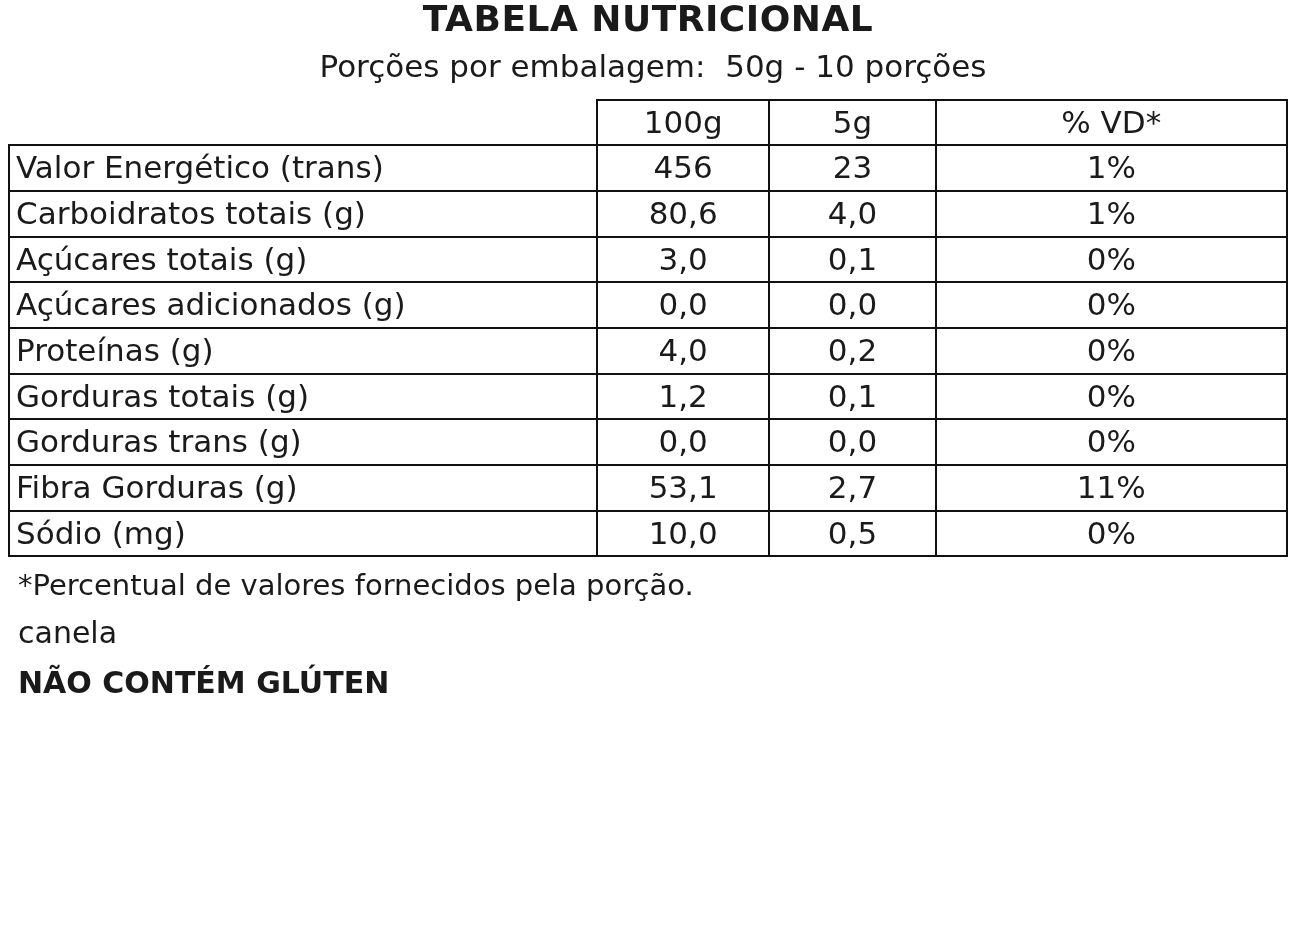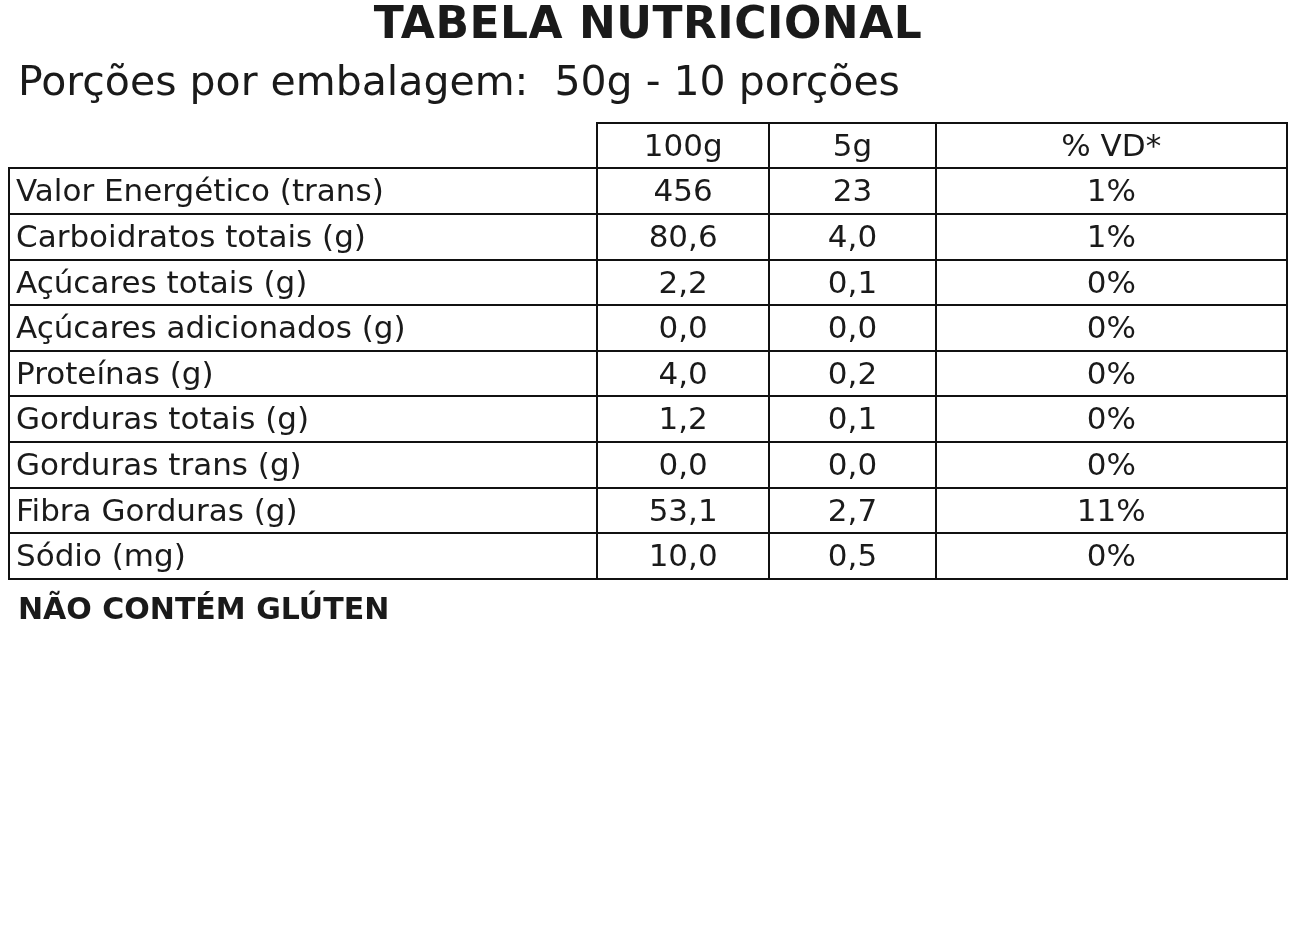--- a/index.html
+++ b/index.html
@@ -14,32 +14,33 @@
     color: #1a1a1a;
     overflow: hidden;
   }
   .label-root {
     width: 1296px;
     box-sizing: border-box;
     padding: 0 8px;
   }
   .title {
     text-align: center;
-    font-size: 44px;
+    font-size: 36px;
     font-weight: bold;
     letter-spacing: 0.5px;
     margin: 0;
     padding: 0 0 6px 0;
     line-height: 1.05;
   }
   .meta-line {
-    font-size: 41px;
+    font-size: 31px;
     line-height: 1.45;
     padding-left: 10px;
     white-space: pre;
+    text-align: center;
   }
   table.nutri {
     width: 100%;
     border-collapse: collapse;
     margin-top: 10px;
     table-layout: fixed;
   }
   table.nutri th,
   table.nutri td {
     border: 2px solid #111111;
@@ -126,21 +127,21 @@
         <td class="vd">1%</td>
       </tr>
       <tr>
         <td class="name">Carboidratos totais (g)</td>
         <td class="num">80,6</td>
         <td class="num">4,0</td>
         <td class="vd">1%</td>
       </tr>
       <tr>
         <td class="name">Açúcares totais (g)</td>
-        <td class="num">2,2</td>
+        <td class="num">3,0</td>
         <td class="num">0,1</td>
         <td class="vd">0%</td>
       </tr>
       <tr>
         <td class="name">Açúcares adicionados (g)</td>
         <td class="num">0,0</td>
         <td class="num">0,0</td>
         <td class="vd">0%</td>
       </tr>
       <tr>
@@ -169,15 +170,17 @@
       </tr>
       <tr>
         <td class="name">Sódio (mg)</td>
         <td class="num">10,0</td>
         <td class="num">0,5</td>
         <td class="vd">0%</td>
       </tr>
     </tbody>
   </table>
 
+  <div class="footnote">*Percentual de valores fornecidos pela porção.</div>
+  <div class="ingr-body">canela</div>
   <div class="gluten">NÃO CONTÉM GLÚTEN</div>
 
 </div>
 
 </body></html>

